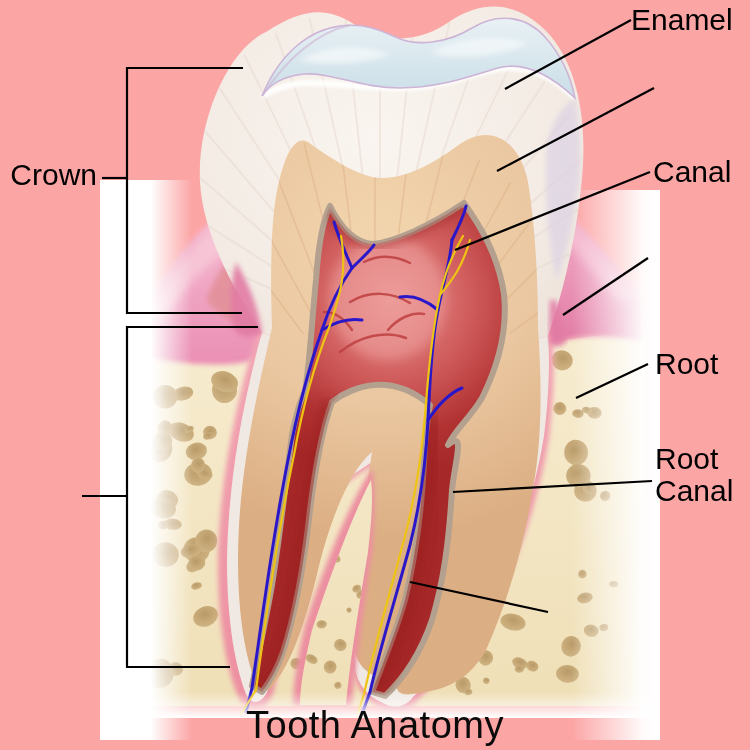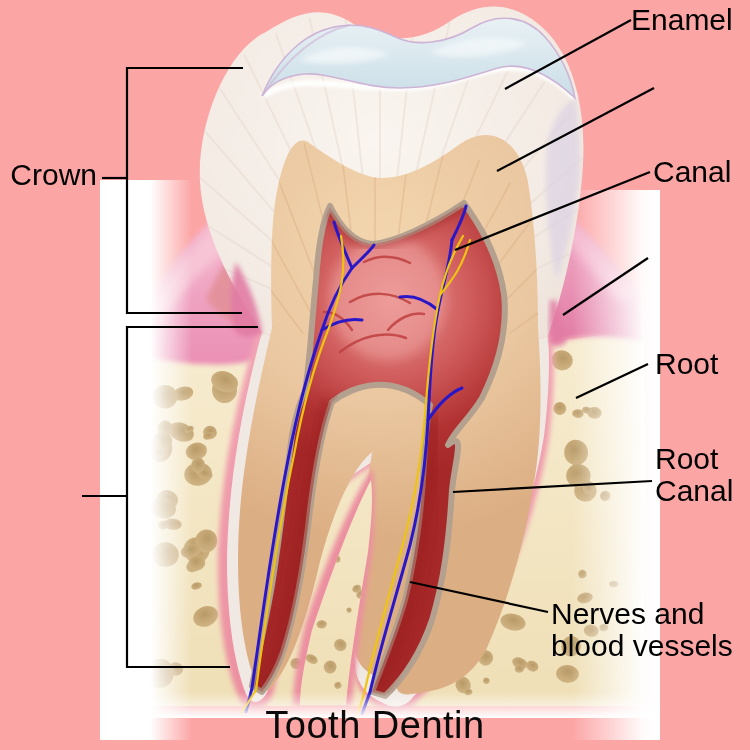--- a/index.html
+++ b/index.html
@@ -377,17 +377,16 @@
     <line x1="102" y1="178" x2="127" y2="178"></line>
     <polyline points="258,327 127,327 127,667 230,667"></polyline>
     <line x1="82" y1="496" x2="127" y2="496"></line>
   </g>
 </svg>
 
 <div class="lbl" style="left:631px;top:4px">Enamel</div>
 <div class="lbl" style="left:653px;top:156px">Canal</div>
 <div class="lbl" style="left:655px;top:348px">Root</div>
 <div class="lbl wrap" style="left:655px;top:443px;width:105px">Root Canal</div>
-<div class="lbl wrap" style="left:551px;top:598px;width:200px">Nerves and blood vessels</div>
 <div class="lbl right" style="left:0;top:159px;width:97px">Crown</div>
-<div class="title">Tooth Dentin</div>
+<div class="title">Tooth Anatomy</div>
 
 </div>
 
 </body></html>

